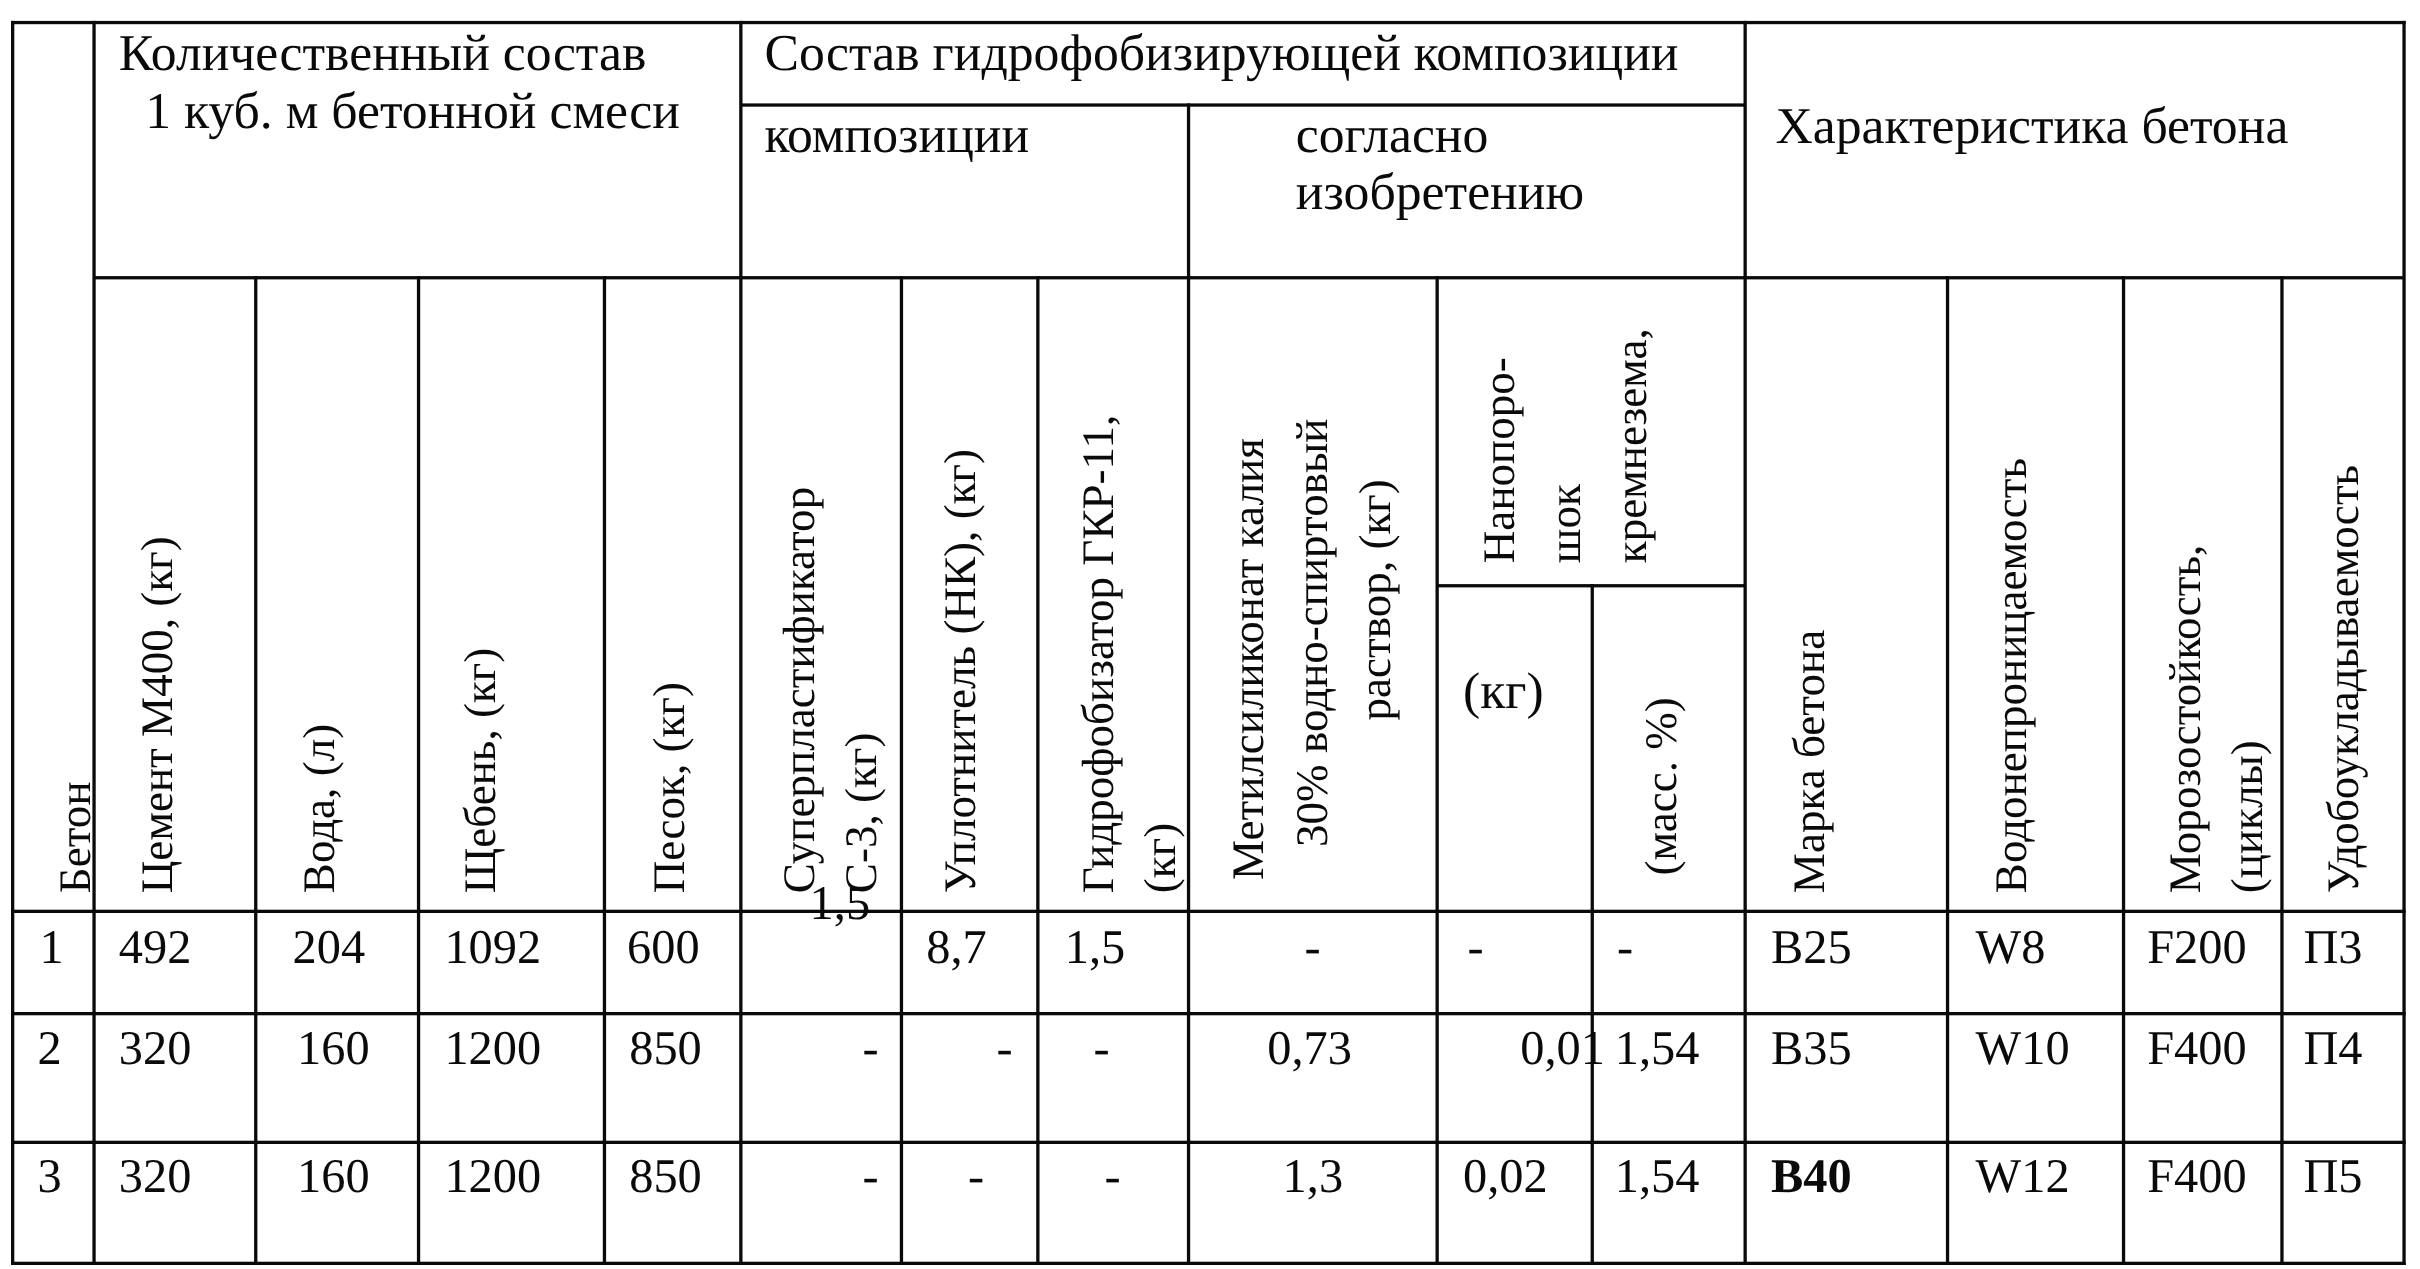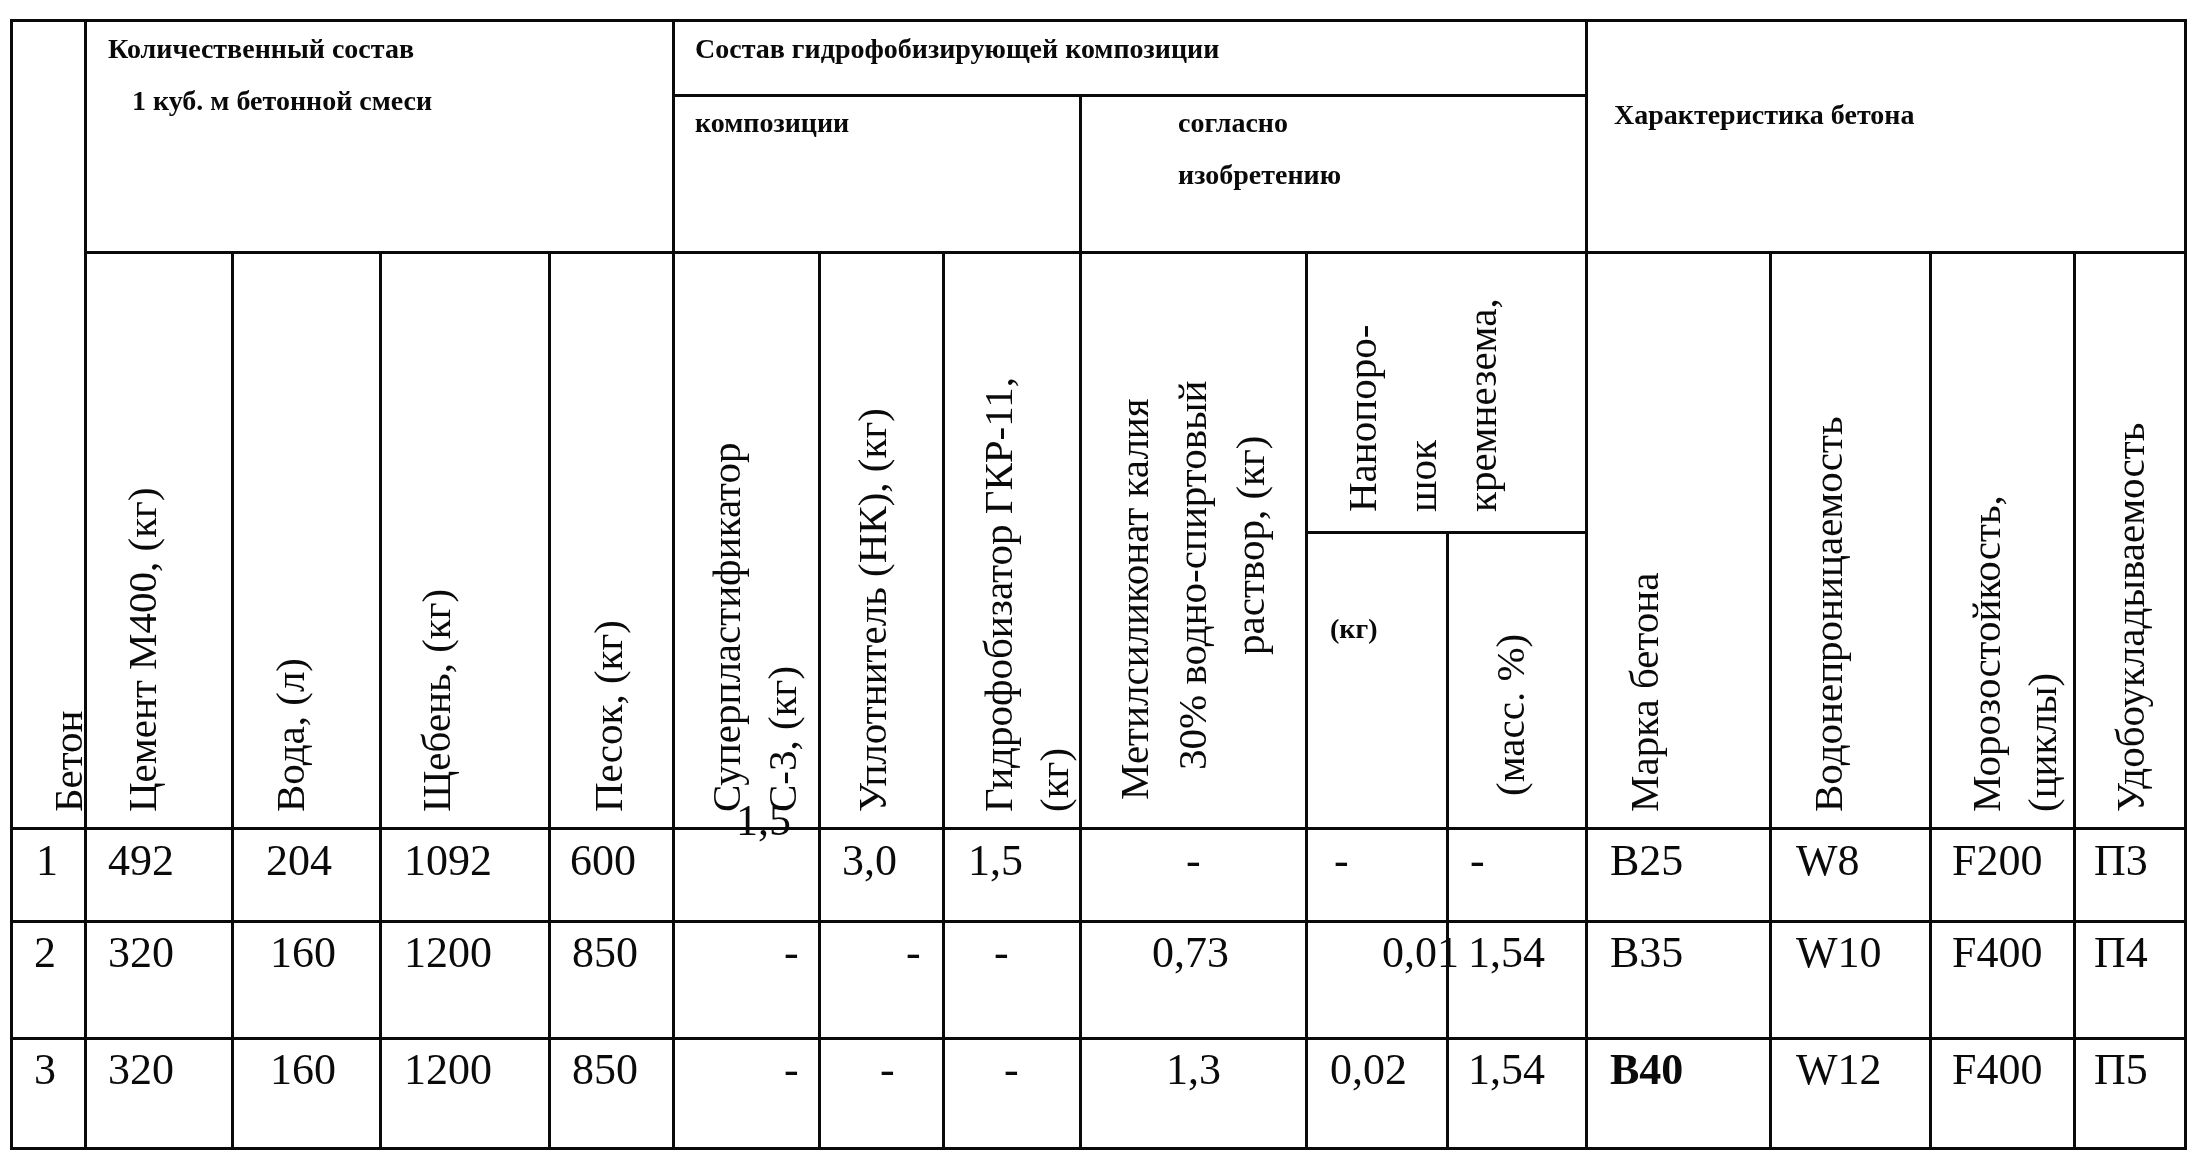--- a/index.html
+++ b/index.html
@@ -1,21 +1,21 @@
 <!DOCTYPE html>
 <html><head>
 <meta charset="utf-8">
 <style>
   html, body { margin:0; padding:0; background:#ffffff; }
   body { width:2200px; height:1154px; position:relative; overflow:hidden;
          font-family:"Liberation Serif", "DejaVu Serif", serif; color:#0a0a0a; }
   .line { position:absolute; background:#0a0a0a; }
   .h { height:3px; }
   .v { width:3px; }
-  .txt { position:absolute; font-size:28px; line-height:46px; white-space:nowrap;font-weight:bold; }
+  .txt { position:absolute; font-size:47px; line-height:46px; white-space:nowrap; }
   .vert { position:absolute; font-size:41px; line-height:44px; white-space:nowrap;
           transform-origin:0 0; transform:rotate(-90deg); }
   .num { position:absolute; font-size:44px; line-height:50px; white-space:nowrap; }
 </style>
 </head>
 <body>
 
 <div>
 
   <div class="line h" style="left:10px;top:19px;width:2177px;"></div>
@@ -83,21 +83,21 @@
   <div class="vert" style="left:2020px;top:812px;">(циклы)</div>
   <div class="vert" style="left:2108px;top:812px;">Удобоукладываемость</div>
 
   <div>
     <div class="num" style="left:36px;top:836px;">1</div>
     <div class="num" style="left:108px;top:836px;">492</div>
     <div class="num" style="left:266px;top:836px;">204</div>
     <div class="num" style="left:404px;top:836px;">1092</div>
     <div class="num" style="left:570px;top:836px;">600</div>
     <div class="num" style="left:736px;top:796px;">1,5</div>
-    <div class="num" style="left:842px;top:836px;">3,0</div>
+    <div class="num" style="left:842px;top:836px;">8,7</div>
     <div class="num" style="left:968px;top:836px;">1,5</div>
     <div class="num" style="left:1186px;top:836px;">-</div>
     <div class="num" style="left:1334px;top:836px;">-</div>
     <div class="num" style="left:1470px;top:836px;">-</div>
     <div class="num" style="left:1610px;top:836px;">B25</div>
     <div class="num" style="left:1796px;top:836px;">W8</div>
     <div class="num" style="left:1952px;top:836px;">F200</div>
     <div class="num" style="left:2094px;top:836px;">П3</div>
   </div>
 

